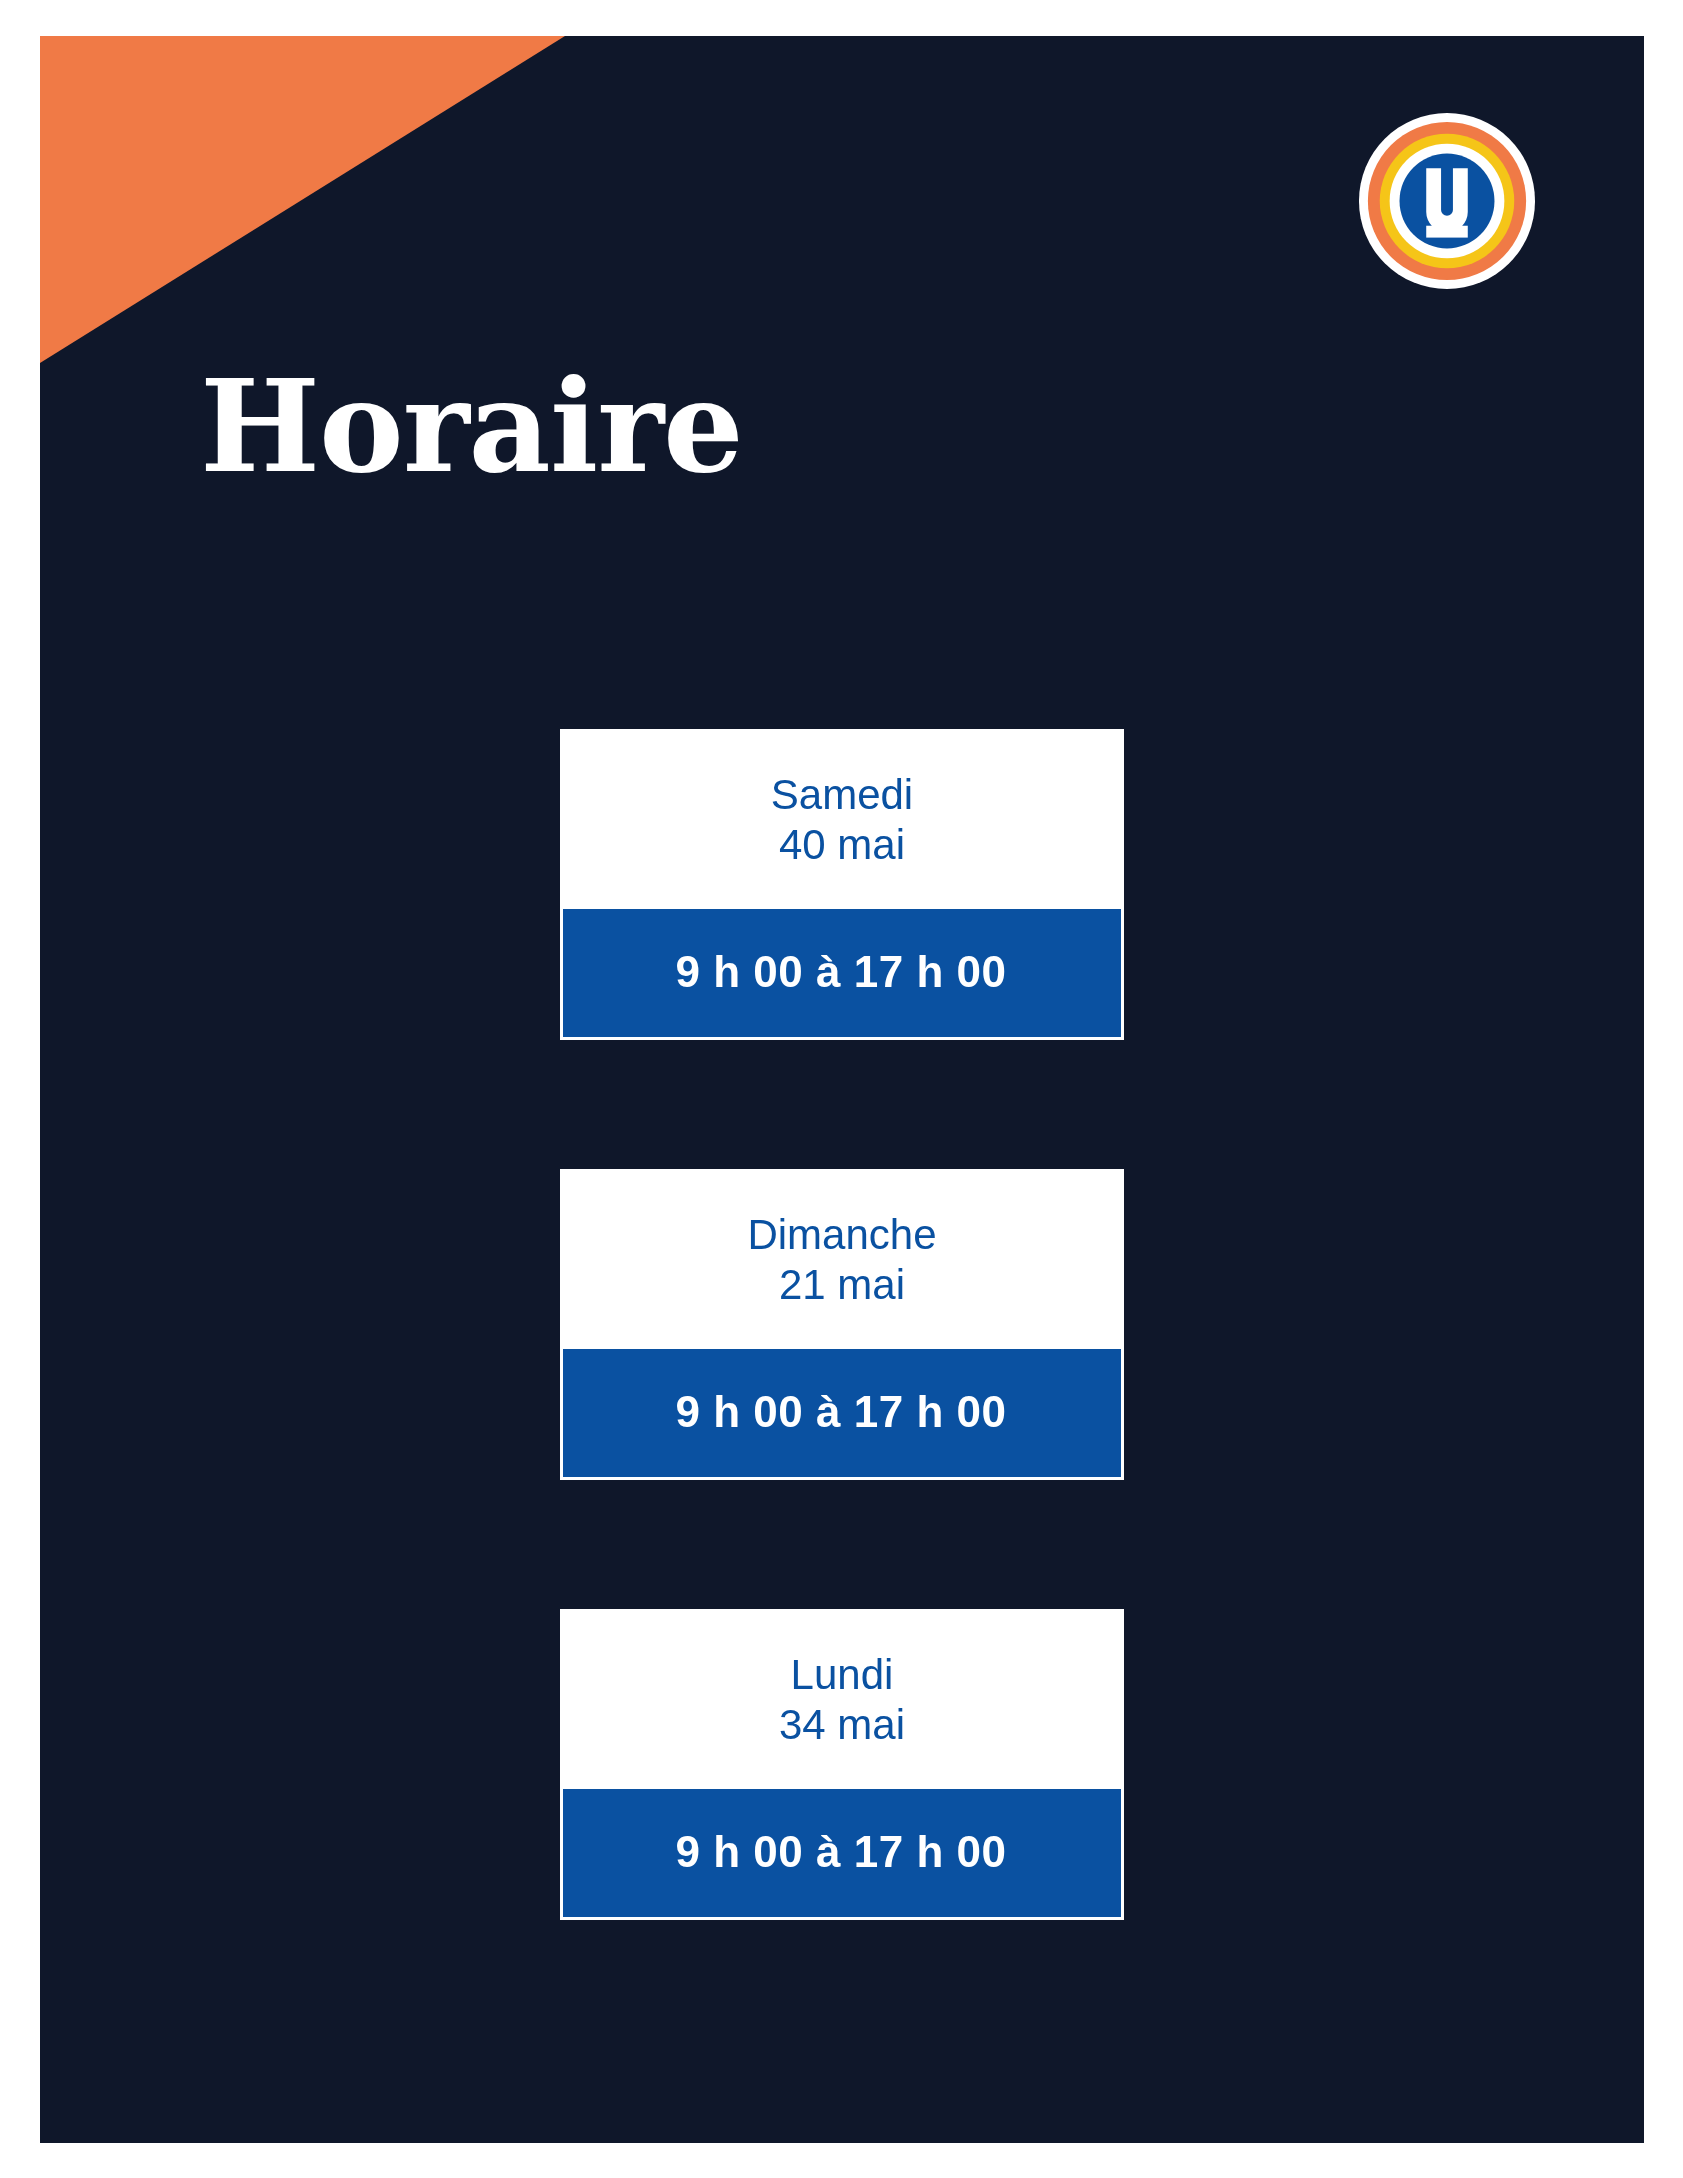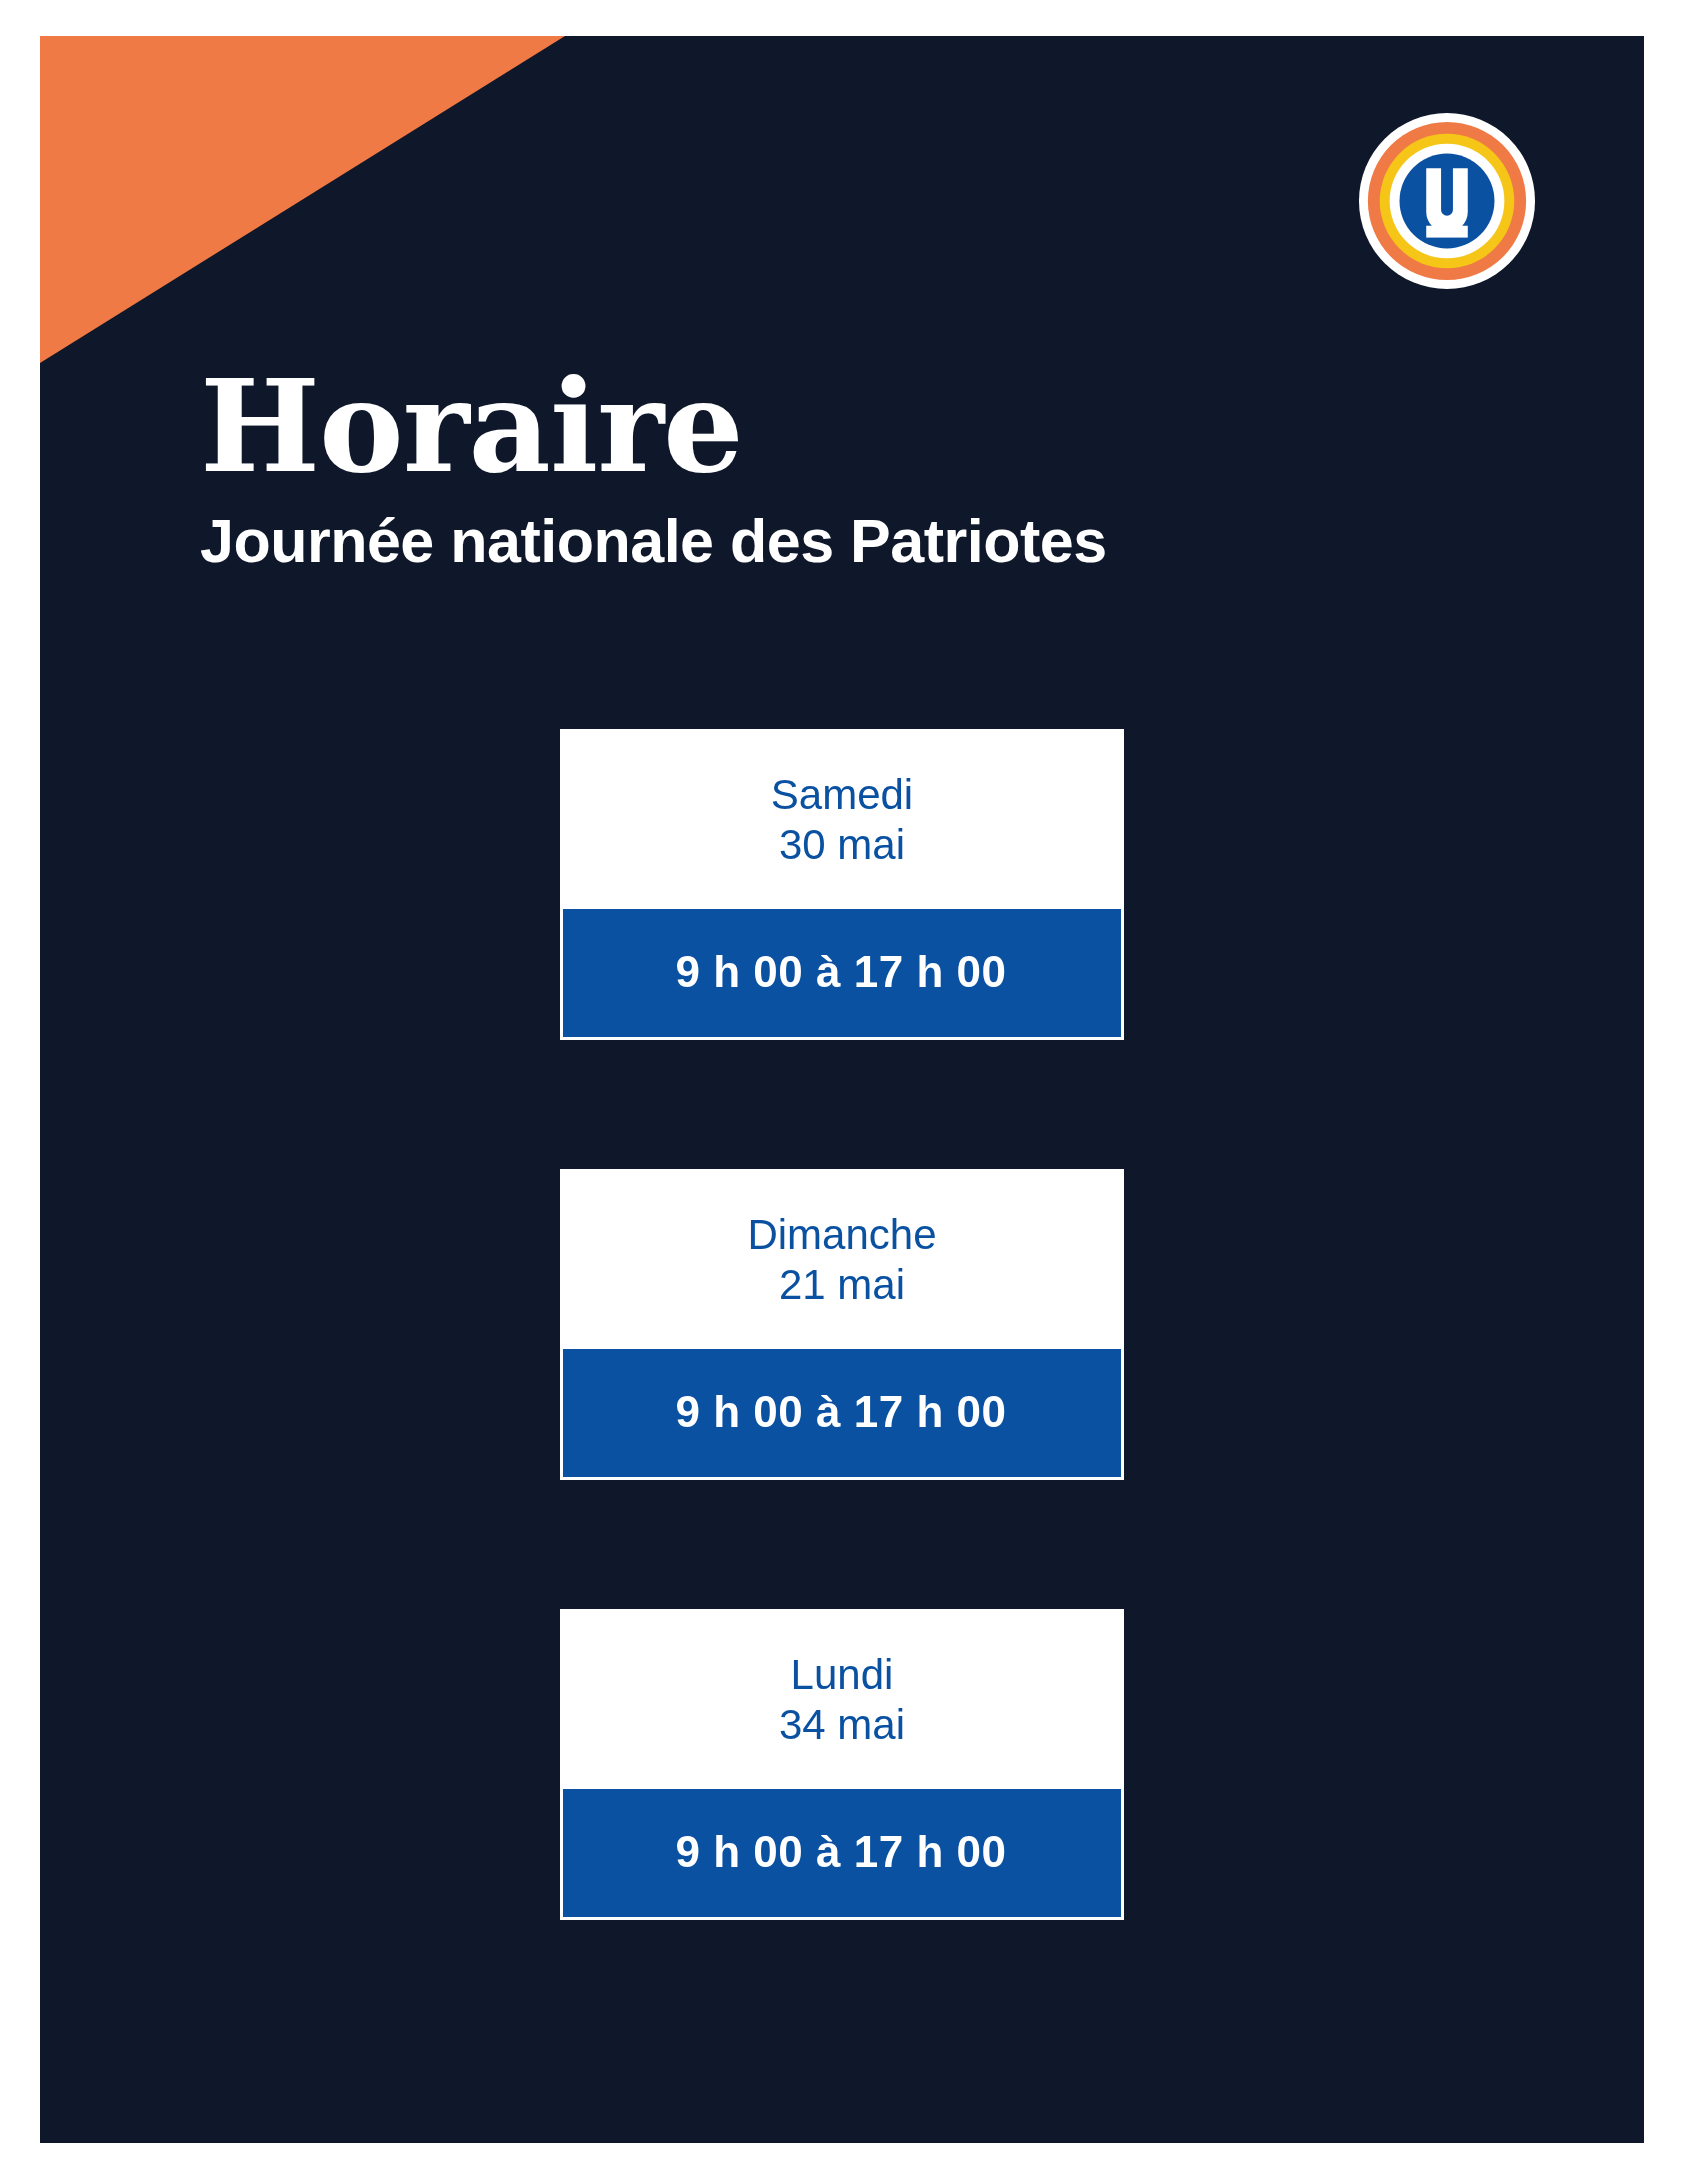--- a/index.html
+++ b/index.html
@@ -122,29 +122,28 @@
       <circle cx="91" cy="91" r="68" fill="#f5c518"></circle>
       <circle cx="91" cy="91" r="58" fill="#ffffff"></circle>
       <circle cx="91" cy="91" r="48" fill="#0a51a1"></circle>
       <path d="M70 58 h15 v42 a6 6 0 0 0 12 0 V58 h15 v44 a21 21 0 0 1 -42 0 Z" fill="#ffffff"></path>
       <rect x="70" y="116" width="42" height="12" fill="#ffffff"></rect>
     </svg>
   </div>
 
   <div class="title-block">
     <h1 class="main-title">Horaire</h1>
-    <h2 class="sub-title">Journée nationale des Patriotes</h2>
   </div>
 
   <div class="cards">
 
     <div class="card">
       <div class="card-day">
         <span class="day-name">Samedi</span>
-        <span class="day-date">30 mai</span>
+        <span class="day-date">40 mai</span>
       </div>
       <div class="card-hours">9 h 00 à 17 h 00</div>
     </div>
 
     <div class="card">
       <div class="card-day">
         <span class="day-name">Dimanche</span>
         <span class="day-date">21 mai</span>
       </div>
       <div class="card-hours">9 h 00 à 17 h 00</div>

